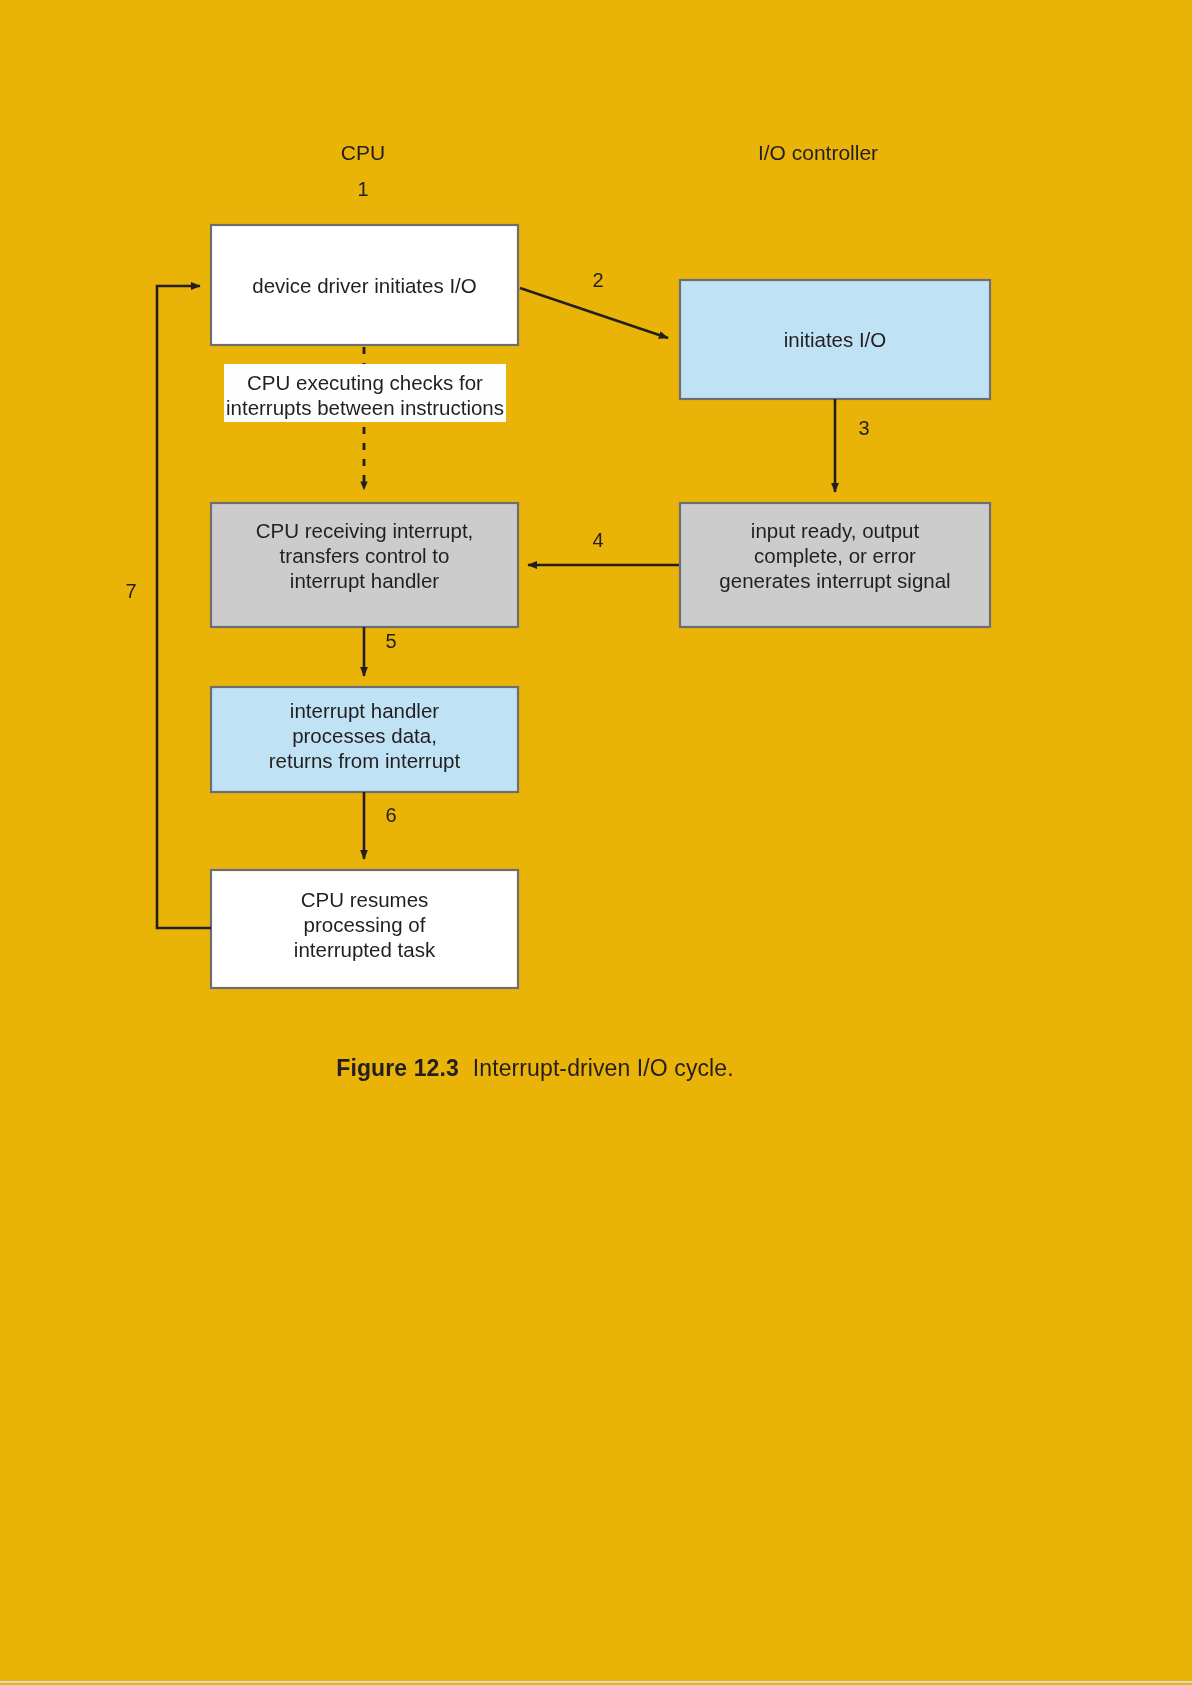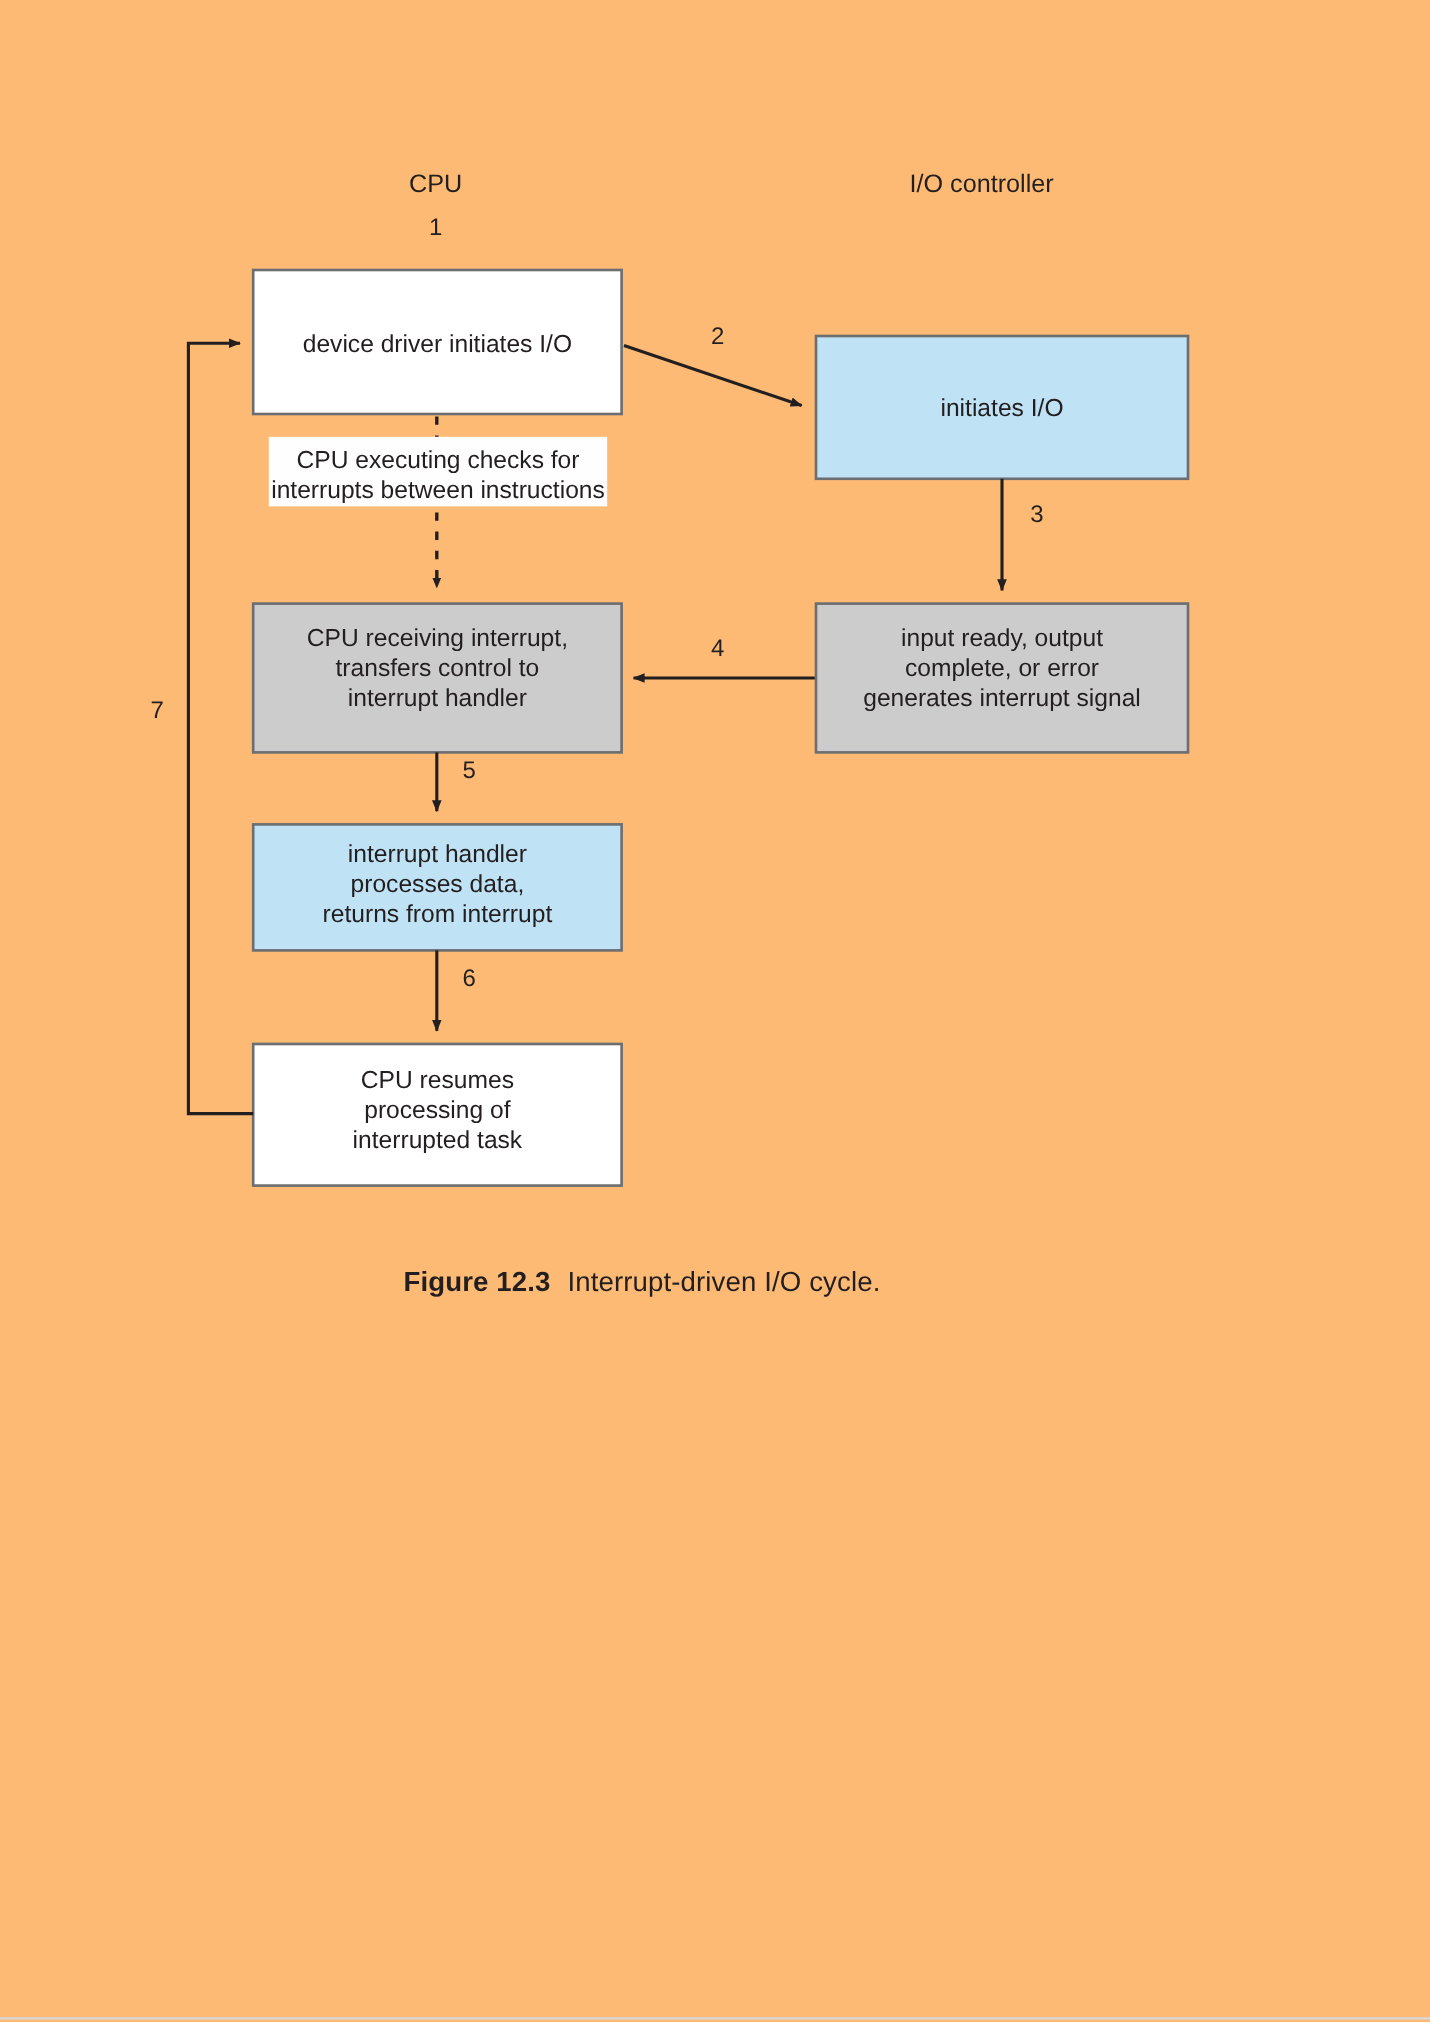--- a/index.html
+++ b/index.html
@@ -11,21 +11,21 @@
     width: 1192px;
     height: 1685px;
     position: relative;
     font-family: "Liberation Sans", sans-serif;
     color: #231f20;
     overflow: hidden;
   }
   .page {
     position: absolute;
     inset: 0;
-    background: #fdba74;
+    background: #eab308;
   }
   svg.diagram {
     position: absolute;
     left: 0;
     top: 0;
     width: 1192px;
     height: 1110px;
   }
   .col-head {
     font-size: 21px;

